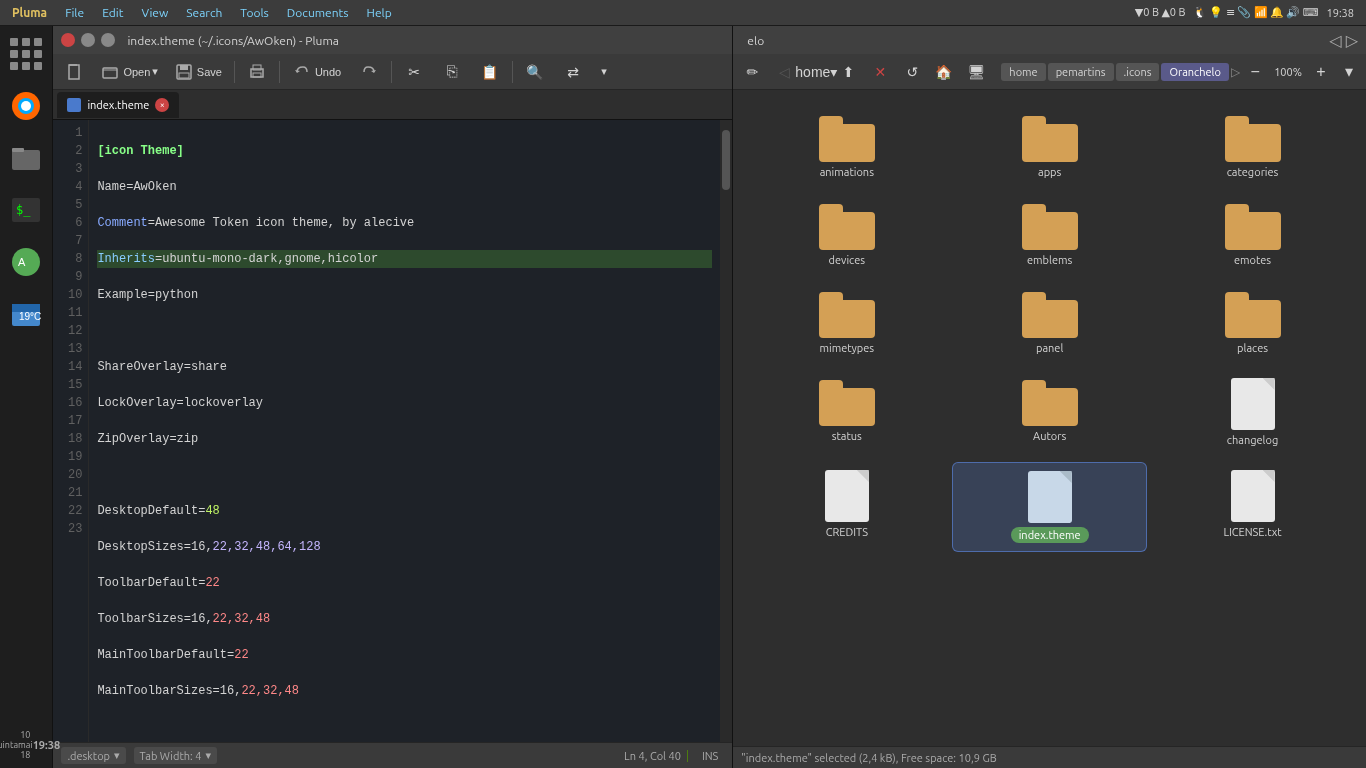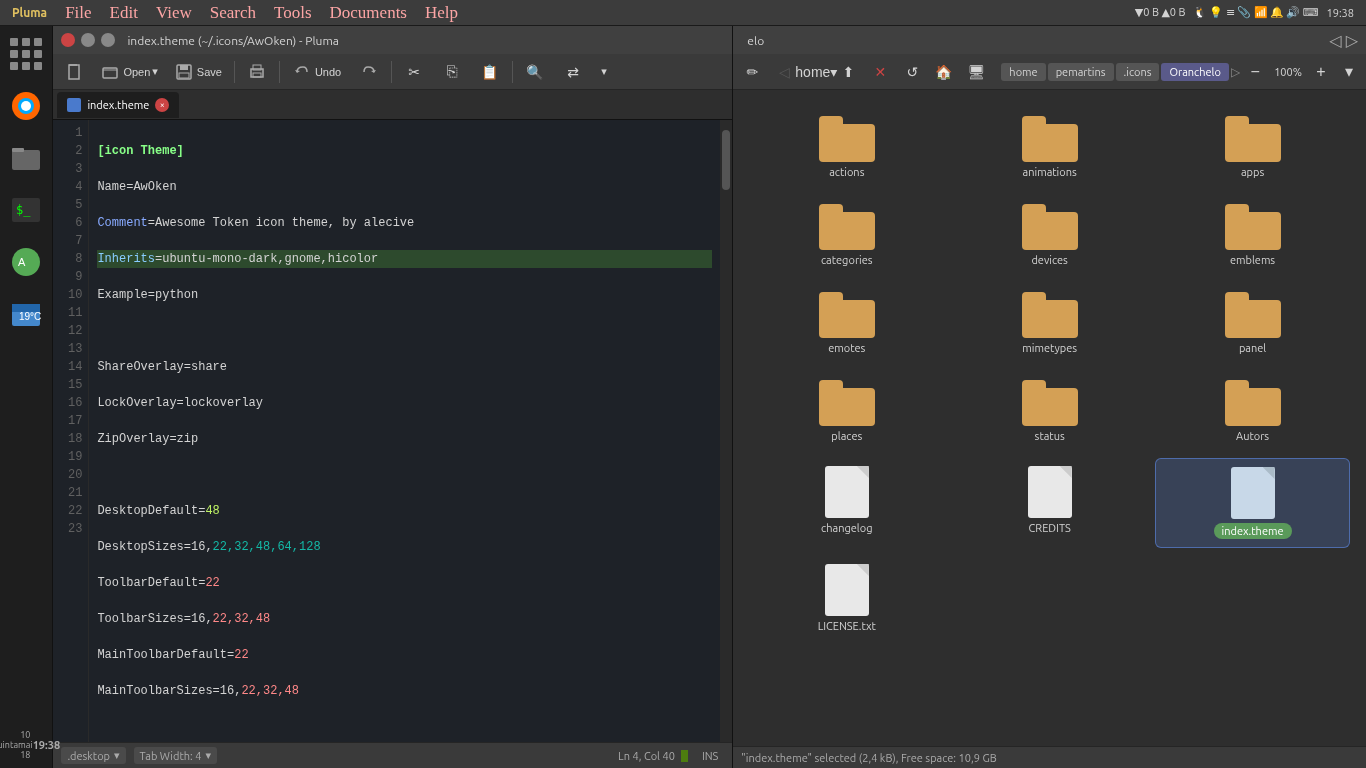--- a/index.html
+++ b/index.html
@@ -26,24 +26,23 @@
       border-bottom: 1px solid #1a1a1a;
     }
     .menu-app-name {
       color: #e0c060;
       font-weight: bold;
       padding: 2px 8px;
       font-size: 12px;
     }
     .menu-item {
       padding: 2px 8px;
-      color: #fca5a5;
-      font-size: 17px;
-      cursor: pointer;
-      font-family: Liberation Serif, serif;
+      color: #7dd3fc;
+      font-size: 12px;
+      cursor: pointer;
     }
     .top-menubar-right {
       margin-left: auto;
       display: flex;
       align-items: center;
       gap: 8px;
       padding-right: 8px;
     }
     .status-icons {
       display: flex;
@@ -276,21 +275,21 @@
       height: 26px;
       padding: 0 8px;
       gap: 8px;
       border-top: 1px solid #252525;
       font-size: 11px;
       color: #aaa;
     }
     .statusbar-sep { flex: 1; }
     .status-item {
       padding: 0 6px;
-      border-right: 7px solid #4d7c0f;
+      border-right: 1px solid #4d7c0f;
     }
     .status-item:last-child { border-right: none; }
     .status-dropdown {
       display: flex;
       align-items: center;
       gap: 4px;
       padding: 2px 6px;
       background: #4a4a4a;
       border-radius: 3px;
       cursor: pointer;
@@ -655,21 +654,21 @@
 <span class="code-line"><span style="color:#d3d3d3;">Name=AwOken</span></span>
 <span class="code-line"><span style="color:#88aaff;">Comment</span><span style="color:#d3d3d3;">=Awesome Token icon theme, by alecive</span></span>
 <span class="code-line selected"><span style="color:#88ccff;">Inherits</span><span style="color:#d3d3d3;">=ubuntu-mono-dark,gnome,hicolor</span></span>
 <span class="code-line"><span style="color:#d3d3d3;">Example=python</span></span>
 <span class="code-line"> </span>
 <span class="code-line"><span style="color:#d3d3d3;">ShareOverlay=share</span></span>
 <span class="code-line"><span style="color:#d3d3d3;">LockOverlay=lockoverlay</span></span>
 <span class="code-line"><span style="color:#d3d3d3;">ZipOverlay=zip</span></span>
 <span class="code-line"> </span>
 <span class="code-line"><span style="color:#d3d3d3;">DesktopDefault=</span><span style="color:#bef264;">48</span></span>
-<span class="code-line"><span style="color:#d3d3d3;">DesktopSizes=16,</span><span style="color:#14b8a6;">22,32,48,64,128</span></span>
+<span class="code-line"><span style="color:#d3d3d3;">DesktopSizes=16,</span><span style="color:#c4b5fd;">22,32,48,64,128</span></span>
 <span class="code-line"><span style="color:#d3d3d3;">ToolbarDefault=</span><span style="color:#ff8888;">22</span></span>
 <span class="code-line"><span style="color:#d3d3d3;">ToolbarSizes=16,</span><span style="color:#ff8888;">22,32,48</span></span>
 <span class="code-line"><span style="color:#d3d3d3;">MainToolbarDefault=</span><span style="color:#ff8888;">22</span></span>
 <span class="code-line"><span style="color:#d3d3d3;font-family:Liberation Mono, monospace;">MainToolbarSizes=16,</span><span style="color:#ff8888;">22,32,48</span></span>
 
 
 
 
 
 
@@ -741,27 +740,20 @@
       </div>
     </div>
 
     <div class="fm-content">
 
       <div class="file-item">
         <div class="file-icon-folder folder-light">
           <div class="folder-tab"></div>
           <div class="folder-body"></div>
         </div>
-        <span class="file-label">actions</span>
-      </div>
-      <div class="file-item">
-        <div class="file-icon-folder folder-light">
-          <div class="folder-tab"></div>
-          <div class="folder-body"></div>
-        </div>
         <span class="file-label">animations</span>
       </div>
       <div class="file-item">
         <div class="file-icon-folder folder-light">
           <div class="folder-tab"></div>
           <div class="folder-body"></div>
         </div>
         <span class="file-label">apps</span>
       </div>
 

